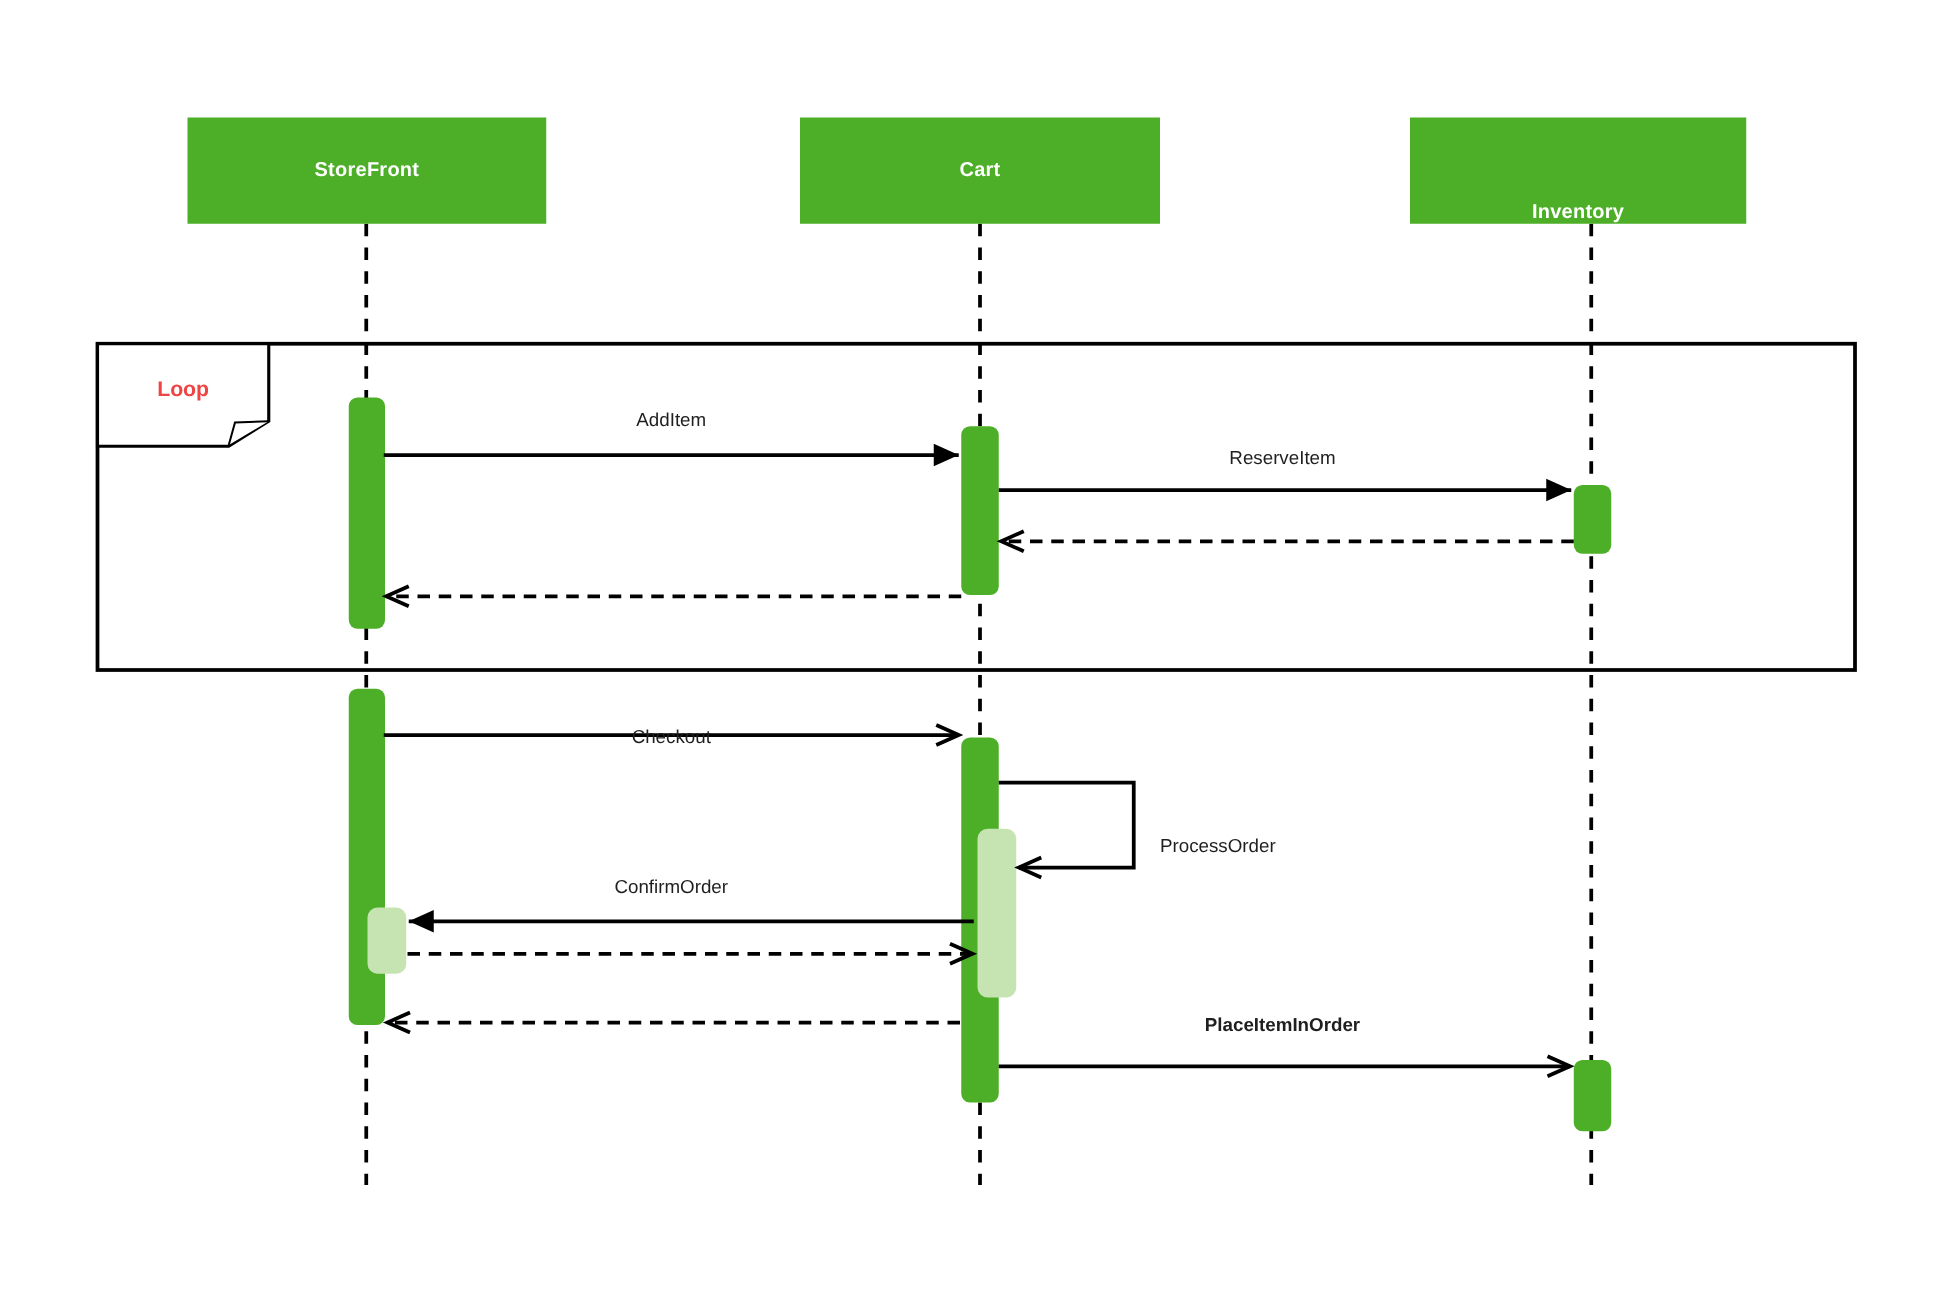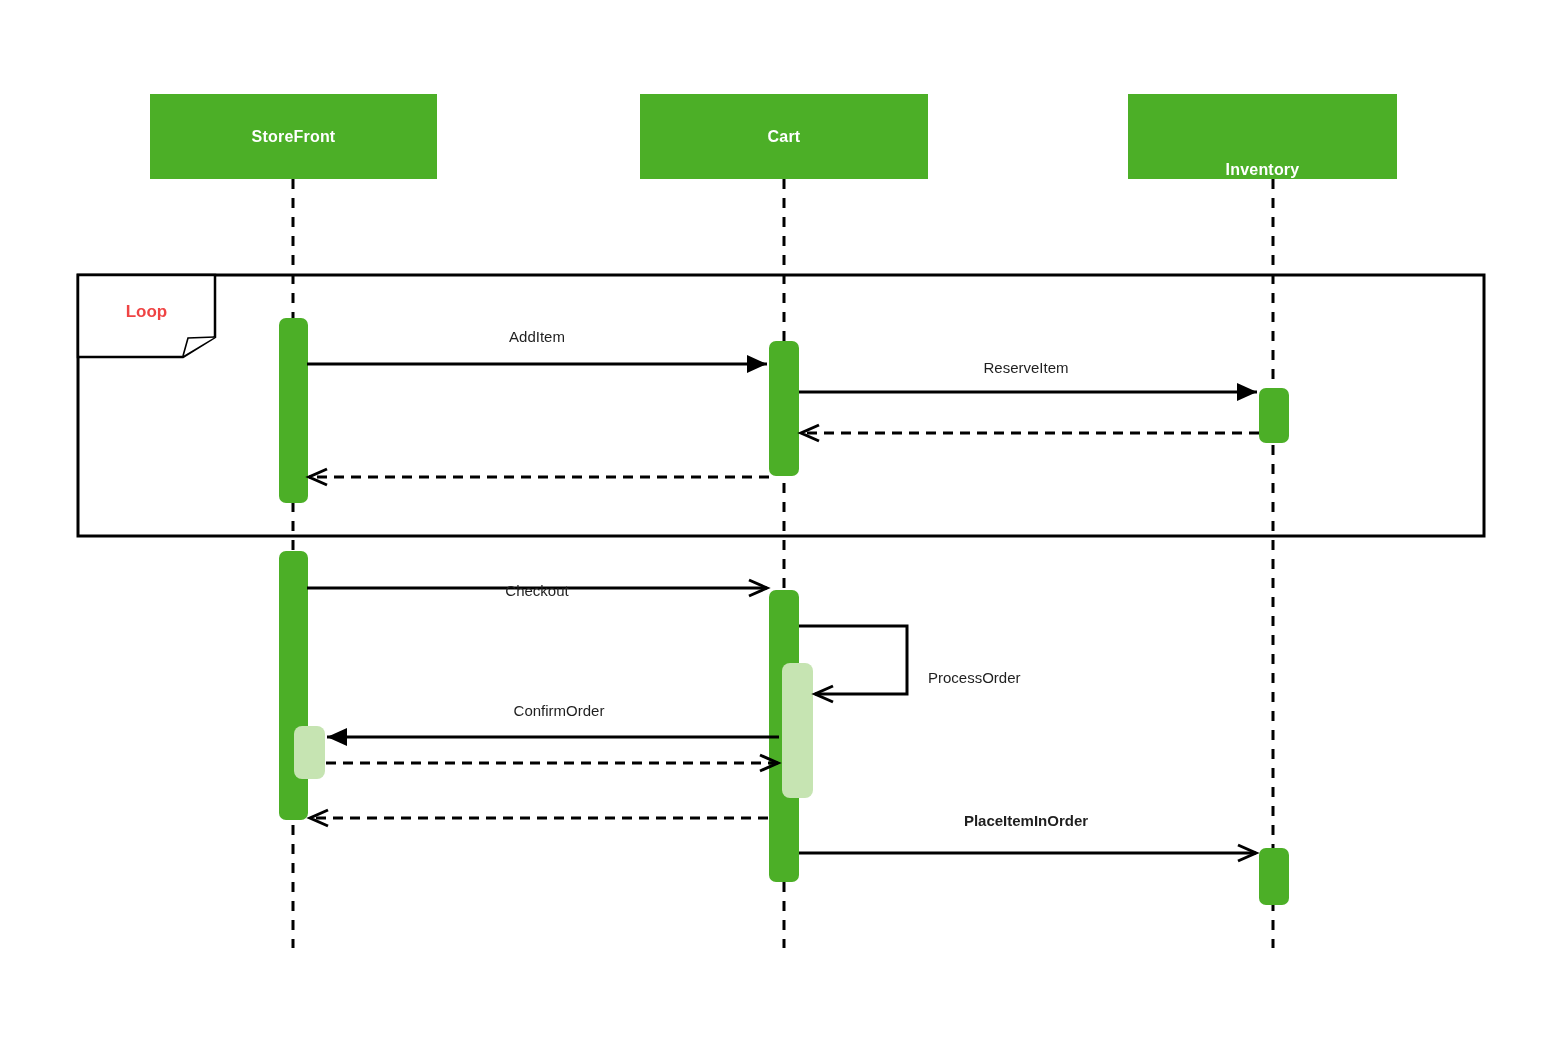--- a/index.html
+++ b/index.html
@@ -141,16 +141,16 @@
 
     <line x1="799" y1="853" x2="1256" y2="853" stroke="#000" stroke-width="3" marker-end="url(#mOpen)"></line>
   </svg>
 
   <div class="loop-title">Loop</div>
 
   <div class="msg-label" style="left:537px; top:336px;">AddItem</div>
   <div class="msg-label" style="left:1026px; top:367px;">ReserveItem</div>
   <div class="msg-label" style="left:537px; top:590px;">Checkout</div>
   <div class="msg-label left-anchor" style="left:928px; top:662px;margin-top:15px;">ProcessOrder</div>
-  <div class="msg-label" style="left:537px; top:710px;margin-left:22px;">ConfirmOrder</div>
+  <div class="msg-label" style="left:537px; top:710px;">ConfirmOrder</div>
   <div class="msg-label" style="left:1026px; top:820px;font-weight:bold;">PlaceItemInOrder</div>
 
 </div>
 
 </body></html>

